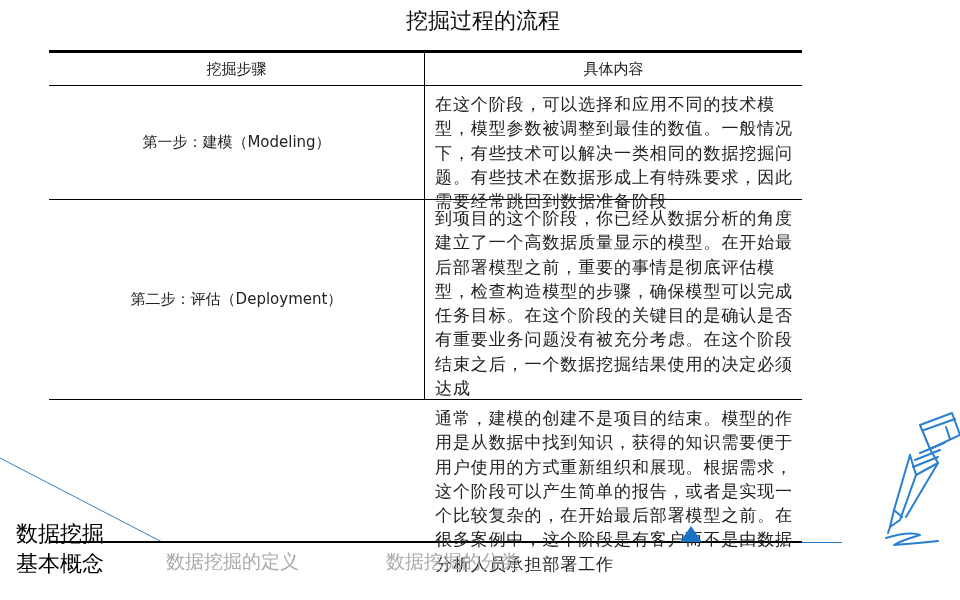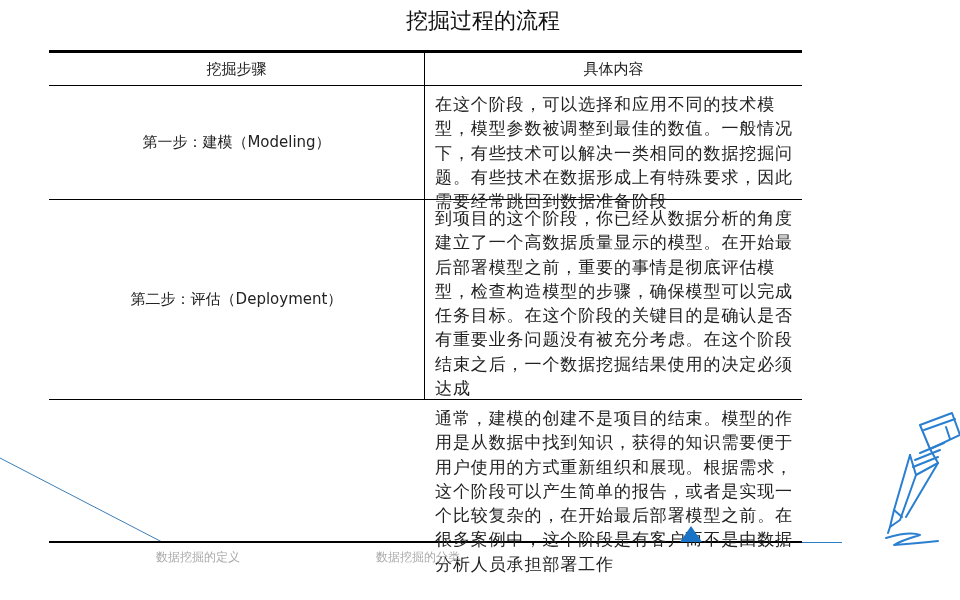--- a/index.html
+++ b/index.html
@@ -101,23 +101,24 @@
       position: absolute;
       left: 16px;
       top: 519px;
       font-size: 22px;
       line-height: 30px;
       color: #000;
     }
     .nav-item {
       position: absolute;
       top: 549px;
-      font-size: 12px;
+      font-size: 19px;
       color: #aaaaaa;
       cursor: pointer;
+      margin-left: 10px;
     }
     .nav-item.active { color: #111; }
     .nav-1 { left: 156px; }
     .nav-2 { left: 376px; }
     .nav-3 { left: 625px; }
     .active-marker {
       position: absolute;
       left: 680px;
       top: 526px;
       width: 0;
@@ -170,20 +171,24 @@
     <div class="row row-3">
       <div class="cell-left">第二步：评估（Deployment）</div>
       <div class="cell-right">到项目的这个阶段，你已经从数据分析的角度建立了一个高数据质量显示的模型。在开始最后部署模型之前，重要的事情是彻底评估模型，检查构造模型的步骤，确保模型可以完成任务目标。在这个阶段的关键目的是确认是否有重要业务问题没有被充分考虑。在这个阶段结束之后，一个数据挖掘结果使用的决定必须达成</div>
     </div>
 
     <div class="row row-4">
       <div class="cell-right">通常，建模的创建不是项目的结束。模型的作用是从数据中找到知识，获得的知识需要便于用户使用的方式重新组织和展现。根据需求，这个阶段可以产生简单的报告，或者是实现一个比较复杂的，在开始最后部署模型之前。在很多案例中，这个阶段是有客户而不是由数据分析人员承担部署工作</div>
     </div>
   </div>
 
+  <div class="section-label">
+    <div>数据挖掘</div>
+    <div>基本概念</div>
+  </div>
 
   <div class="nav-item nav-1">数据挖掘的定义</div>
   <div class="nav-item nav-2">数据挖掘的分类</div>
 
   <div class="active-marker"></div>
   <div class="blue-underline"></div>
 
   <svg class="pencil" viewBox="0 0 80 145">
     <g fill="none" stroke="#2a7fd0" stroke-width="2" stroke-linecap="round" stroke-linejoin="round">
       <path d="M40 20 L72 8 L80 30 L50 44 Z"></path>

